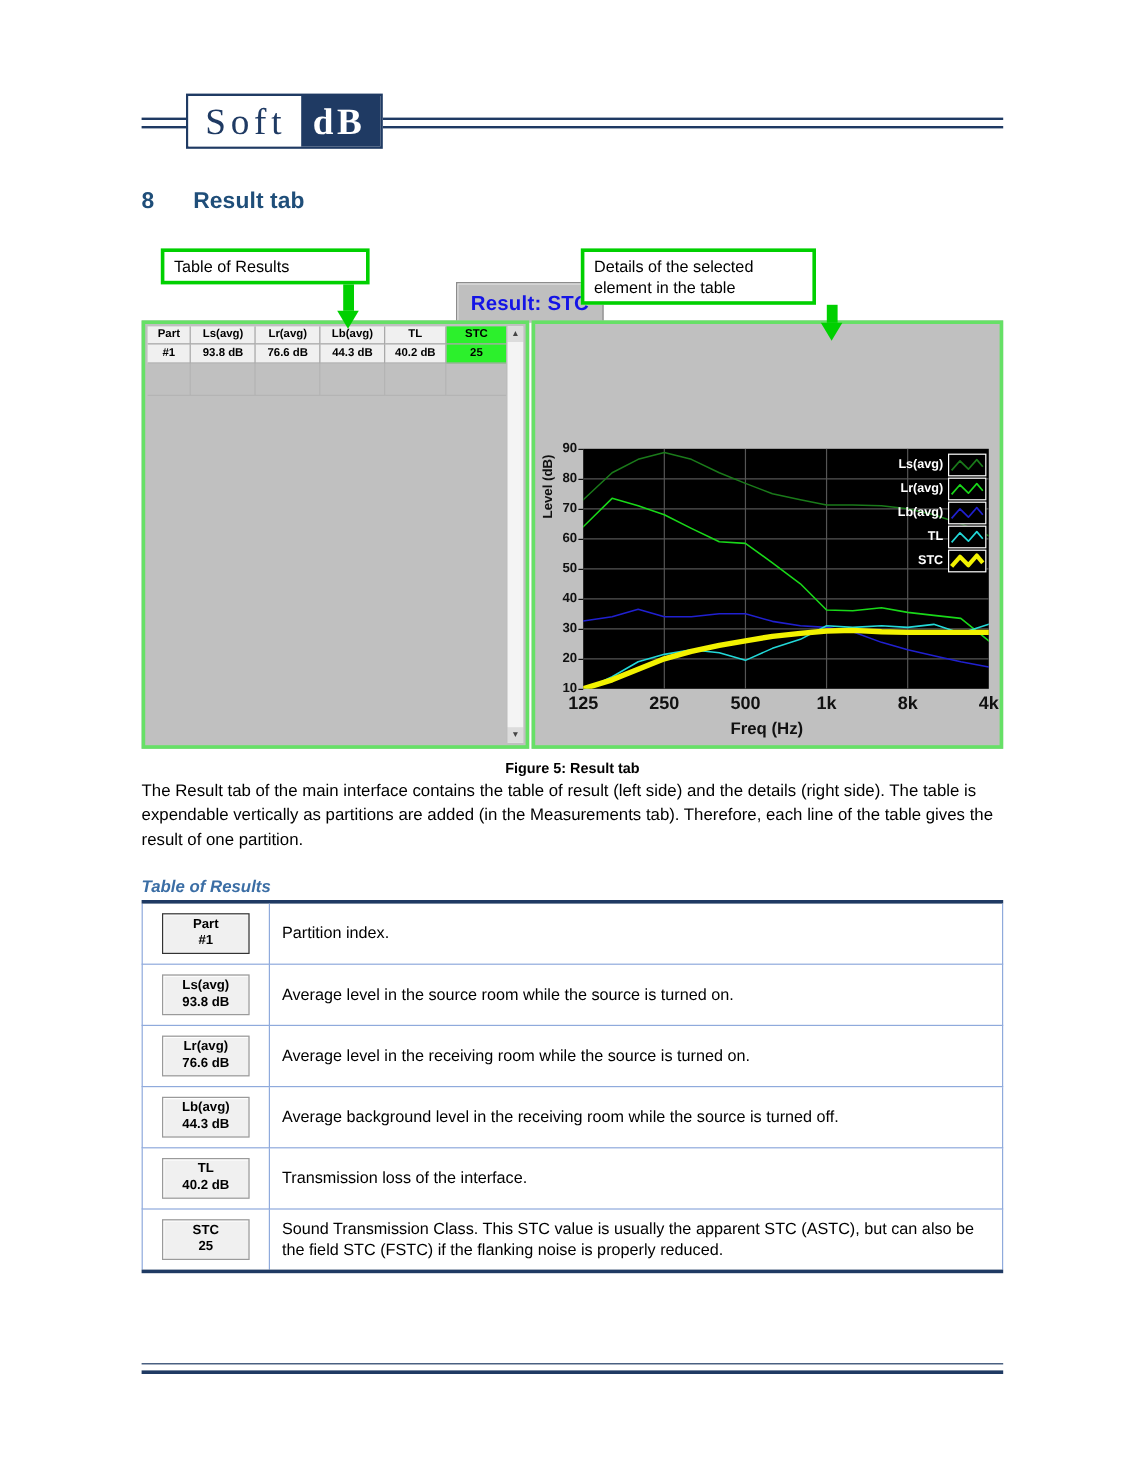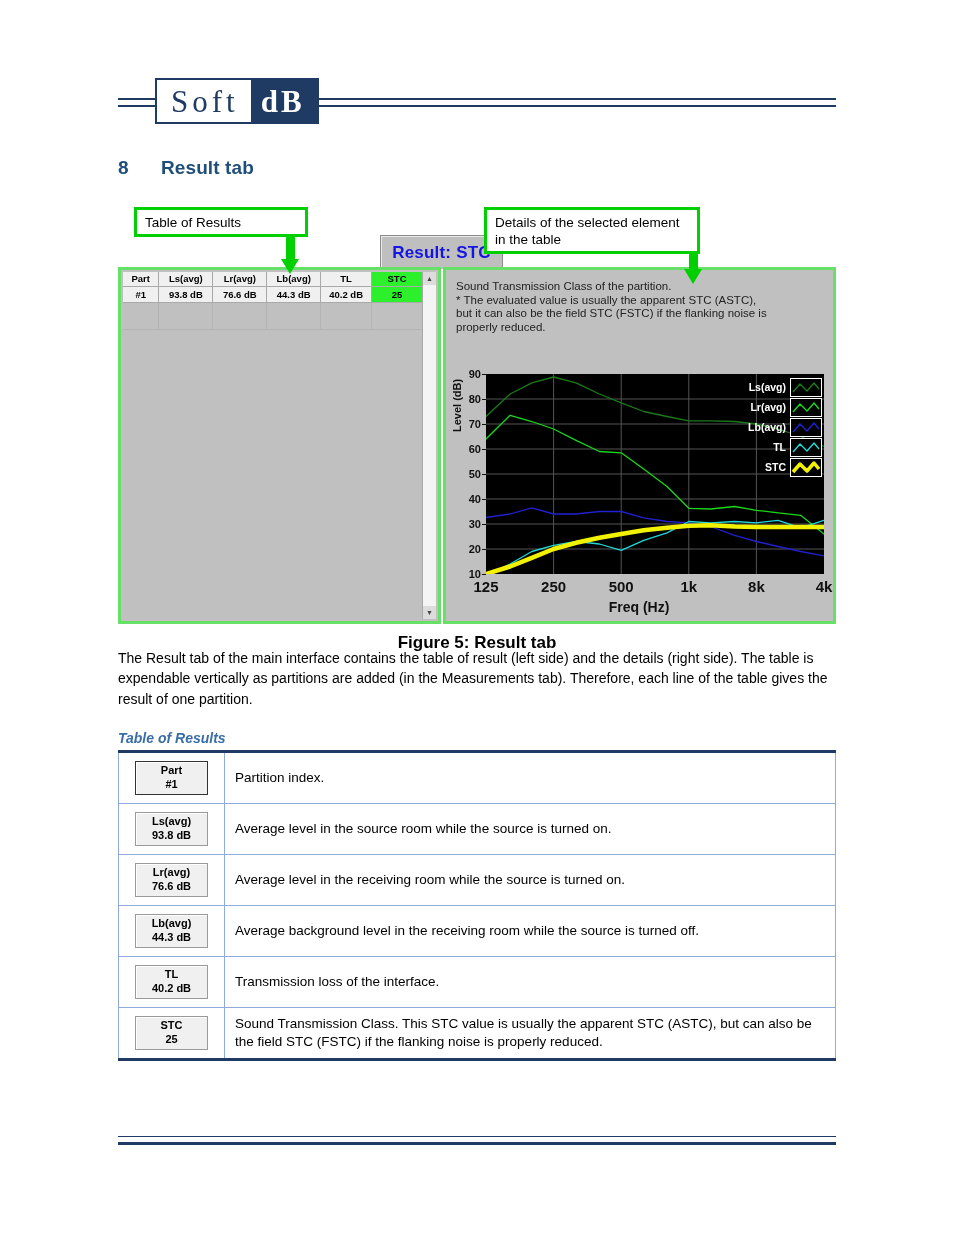--- a/index.html
+++ b/index.html
@@ -28,21 +28,21 @@
       font-size:19px;font-weight:bold;letter-spacing:.1px;}
   .sec-h .num{display:inline-block;width:43px;}
 
   
   .figure{position:absolute;left:118px;top:200px;width:718px;height:430px;}
 
   .callout{position:absolute;background:#fff;border:3px solid #00d000;
       box-sizing:border-box;font-size:13.5px;color:#000;line-height:1.28;
       padding:4px 6px 3px 8px;z-index:6;}
   .callout.c1{left:16px;top:7px;width:174px;height:30px;}
-  .callout.c2{left:366px;top:7px;width:216px;height:47px;}
+  .callout.c2{left:366px;top:7px;width:196px;height:47px;}
 
   .arrow{position:absolute;z-index:6;}
   .arrow .stem{position:absolute;left:5px;top:0;width:9px;background:#00d000;}
   .arrow .head{position:absolute;left:0;width:0;height:0;
       border-left:9.5px solid transparent;border-right:9.5px solid transparent;
       border-top:15px solid #00d000;}
   .arrow.a1{left:163px;top:37px;width:19px;height:37px;}
   .arrow.a1 .stem{height:22px;}
   .arrow.a1 .head{top:22px;}
   .arrow.a2{left:566px;top:54px;width:19px;height:30px;}
@@ -100,21 +100,21 @@
   .ytick::after{content:"";position:absolute;right:-5px;top:50%;width:4px;height:1px;background:#111;}
   .xtick{position:absolute;top:100%;margin-top:4px;transform:translateX(-50%);
       font-size:15px;color:#111;font-weight:bold;white-space:nowrap;}
   .legend{position:absolute;right:2px;top:3px;z-index:3;}
   .lg-row{display:flex;align-items:center;justify-content:flex-end;height:20px;}
   .lg-row span{color:#fff;font-size:10.5px;font-weight:bold;margin-right:4px;}
   .lg-box{width:30px;height:17px;border:1px solid #fff;background:#000;}
 
   
   .caption{position:absolute;left:118px;top:633px;width:718px;text-align:center;
-      font-size:17px;font-weight:bold;color:#000;}
+      font-size:12px;font-weight:bold;color:#000;}
   .body-p{position:absolute;left:118px;top:648px;width:722px;font-size:14px;
       color:#000;line-height:1.45;}
   .sub-h{position:absolute;left:118px;top:730px;font-size:14px;font-weight:bold;
       font-style:italic;color:#3b6ea5;}
 
   
   .deftbl{position:absolute;left:118px;top:750px;width:718px;border-collapse:collapse;}
   .deftbl td{border:1px solid #8faadc;padding:0;vertical-align:middle;}
   .deftbl tr:first-child td{border-top:3px solid #1f3a63;}
   .deftbl tr:last-child td{border-bottom:3px solid #1f3a63;}
@@ -211,24 +211,20 @@
         <div class="scrollbar">
           <div class="sb-arrow up">▲</div>
           <div class="sb-track"></div>
           <div class="sb-arrow down">▼</div>
         </div>
       </div>
     </div>
 
     <div class="rpanel">
       <div class="rp-in">
-        <div class="rp-desc" style="white-space:pre-line">Sound Transmission Class of the partition.
-* The evaluated value is usually the apparent STC (ASTC),
-but it can also be the field STC (FSTC) if the flanking noise is
-properly reduced.</div>
 
         <div class="chart">
           <div class="ylab">Level (dB)</div>
           <div class="xlab">Freq (Hz)</div>
           <div class="plotwrap">
             <div class="plot" id="plot">
               <svg id="chart-svg" width="100%" height="100%" viewBox="0 0 338 200" preserveAspectRatio="none">
                   <line x1="0" y1="175.0" x2="338" y2="175.0" stroke="#555" stroke-width="1"></line>
                   <line x1="0" y1="150.0" x2="338" y2="150.0" stroke="#555" stroke-width="1"></line>
                   <line x1="0" y1="125.0" x2="338" y2="125.0" stroke="#555" stroke-width="1"></line>

